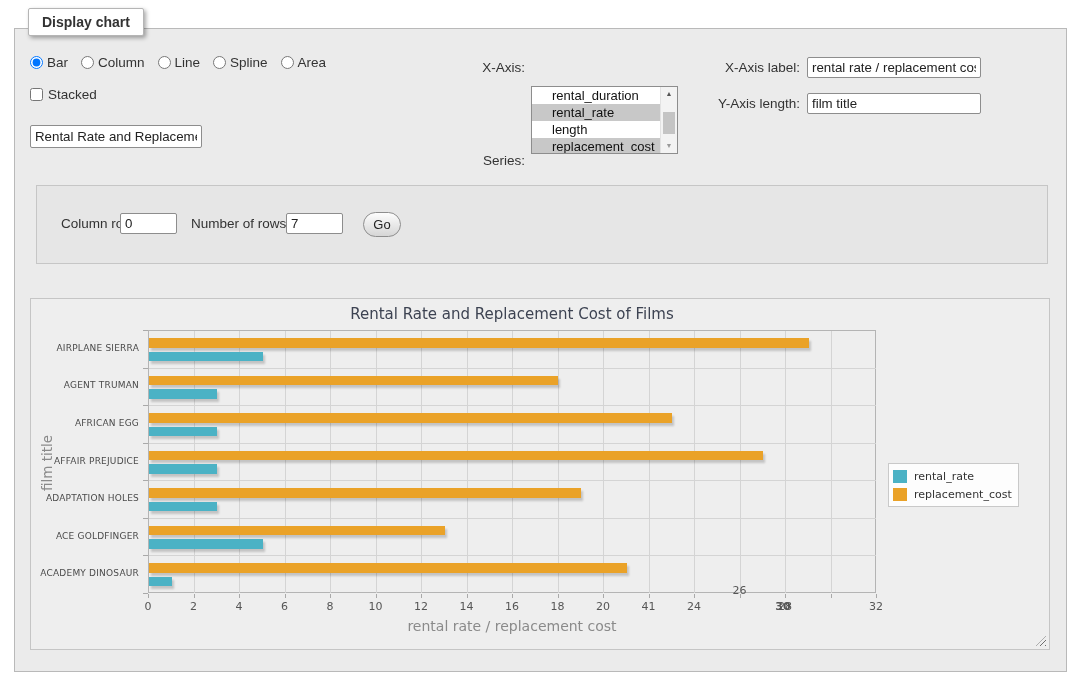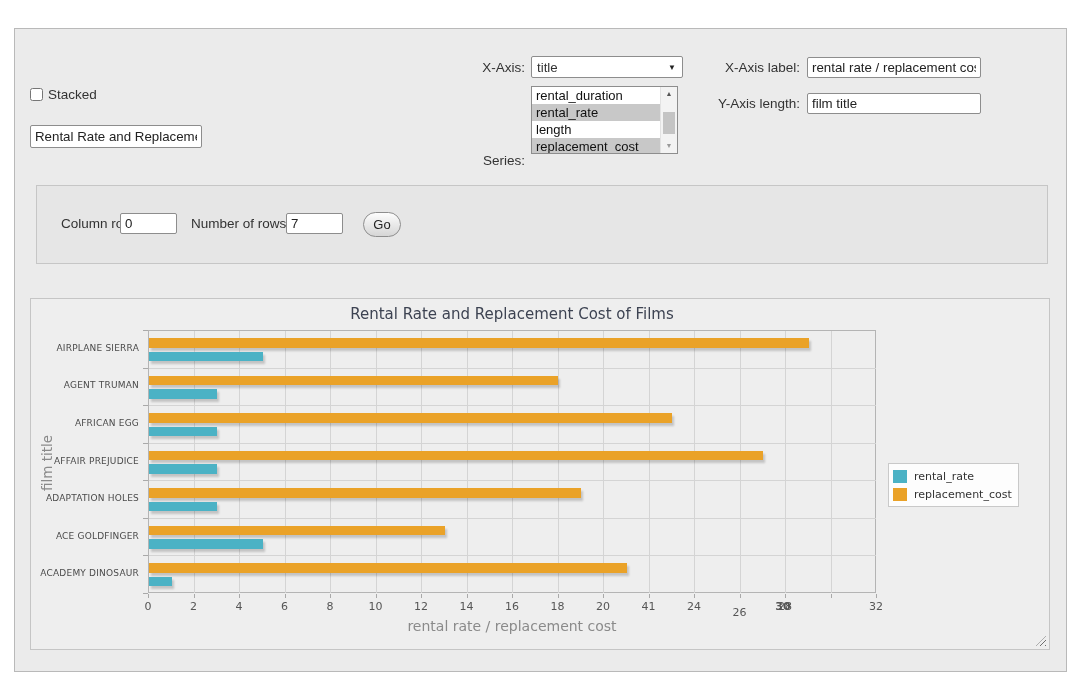--- a/index.html
+++ b/index.html
@@ -29,21 +29,21 @@
   .title-input { left:15px; top:96px; width:172px; height:23px; }
 
   .select { left:516px; top:27px; width:152px; height:22px; background:#fff;
            border:1px solid #8d8d8d; border-radius:2px; display:flex; align-items:center;
            justify-content:space-between; padding:0 6px 0 5px; font-size:13.3px; cursor:default; }
   .sel-arrow { font-size:8px; color:#222; }
 
   .series-list { left:516px; top:57px; width:147px; height:68px; background:#fff;
            border:1px solid #8d8d8d; display:flex; overflow:hidden; }
   .series-opts { flex:1; }
-  .series-opts .opt { height:17px; line-height:17px; padding-left:4px; font-size:13px; color:#111;
+  .series-opts .opt { height:17px; line-height:17px; padding-left:20px; font-size:13px; color:#111;
            white-space:nowrap; overflow:hidden; }
   .series-opts .opt.sel { background:#c8c8c8; }
   .sb { width:17px; background:#f3f3f3; border-left:1px solid #e2e2e2; position:relative; }
   .sb-btn { position:absolute; left:0; width:16px; height:14px; font-size:7px; text-align:center;
            line-height:14px; color:#555; }
   .sb-up { top:0; }
   .sb-down { bottom:0; color:#9a9a9a; }
   .sb-thumb { position:absolute; left:2px; top:25px; width:12px; height:22px; background:#c4c4c4; }
 
   .row-panel { left:21px; top:156px; width:1012px; height:79px; background:#e6e6e6;
@@ -72,34 +72,53 @@
   .legend-label { font-size:11px; color:#333; white-space:nowrap; }
   .resize-handle { position:absolute; right:3px; bottom:3px; width:10px; height:10px;
            background:repeating-linear-gradient(135deg,#6e6e6e 0 1px,transparent 1px 3.2px);
            clip-path:polygon(100% 0,100% 100%,0 100%); cursor:se-resize; }
 </style>
 </head>
 <body>
 
 <div class="screen">
   <div class="panel">
-
+    <div class="panel-legend">Display chart</div>
+
+    <div class="abs type-row" id="type-row">
+        <label>
+          <input type="radio" name="charttype" checked="" style="">
+          <span>Bar</span>
+        </label>
+        <label>
+          <input type="radio" name="charttype" style="">
+          <span>Column</span>
+        </label>
+        <label>
+          <input type="radio" name="charttype" style="">
+          <span>Line</span>
+        </label>
+        <label>
+          <input type="radio" name="charttype" style="">
+          <span>Spline</span>
+        </label>
+        <label>
+          <input type="radio" name="charttype" style="">
+          <span>Area</span>
+        </label>
+      </div>
 
     <label class="abs stacked-row">
       <input type="checkbox" style="">
       <span>Stacked</span>
     </label>
 
     <input type="text" class="abs title-input" value="Rental Rate and Replacement Cost of Films" style="">
 
     <div class="abs lbl r-lbl" style="left:420px; top:31px; width:90px;text-align:right;">X-Axis:</div>
-    <div class="abs select">
-      <span>title</span>
-      <span class="sel-arrow">▼</span>
-    </div>
 
     <div class="abs lbl r-lbl" style="left:420px; top:124px; width:90px;">Series:</div>
     <div class="abs series-list">
       <div class="series-opts" id="series-opts">
           <div class="opt">rental_duration</div>
           <div class="opt sel">rental_rate</div>
           <div class="opt">length</div>
           <div class="opt sel">replacement_cost</div>
         </div>
       <div class="sb">
@@ -161,21 +180,21 @@
         <div class="tickmark" style="left: 572px; top: 295px; width: 1px; height: 4px;"></div>
         <div class="xtick" style="left: 557px; top: 301px;">20</div>
         <div class="gridline" style="left: 617.5px; top: 32px; width: 1px; height: 262px;"></div>
         <div class="tickmark" style="left: 617.5px; top: 295px; width: 1px; height: 4px;"></div>
         <div class="xtick" style="left: 602.5px; top: 301px;">41</div>
         <div class="gridline" style="left: 663px; top: 32px; width: 1px; height: 262px;"></div>
         <div class="tickmark" style="left: 663px; top: 295px; width: 1px; height: 4px;"></div>
         <div class="xtick" style="left: 648px; top: 301px;">24</div>
         <div class="gridline" style="left: 708.5px; top: 32px; width: 1px; height: 262px;"></div>
         <div class="tickmark" style="left: 708.5px; top: 295px; width: 1px; height: 4px;"></div>
-        <div class="xtick" style="left: 693.5px; top: 307px; text-align: center;">26</div>
+        <div class="xtick" style="left: 693.5px; top: 285px; text-align: center;">26</div>
         <div class="gridline" style="left: 754px; top: 32px; width: 1px; height: 262px;"></div>
         <div class="tickmark" style="left: 754px; top: 295px; width: 1px; height: 4px;"></div>
         <div class="xtick" style="left: 739px; top: 301px;">28</div>
         <div class="gridline" style="left: 799.5px; top: 32px; width: 1px; height: 262px;"></div>
         <div class="tickmark" style="left: 799.5px; top: 295px; width: 1px; height: 4px;"></div>
         <div class="xtick" style="left: 737px; top: 301px; font-weight: bold;">30</div>
         <div class="tickmark" style="left: 845px; top: 295px; width: 1px; height: 4px;"></div>
         <div class="xtick" style="left: 830px; top: 301px;">32</div>
         <div class="tickmark" style="left: 112px; top: 31px; width: 5px; height: 1px;"></div>
         <div class="gridline" style="left: 118px; top: 68.5714px; width: 727px; height: 1px;"></div>

